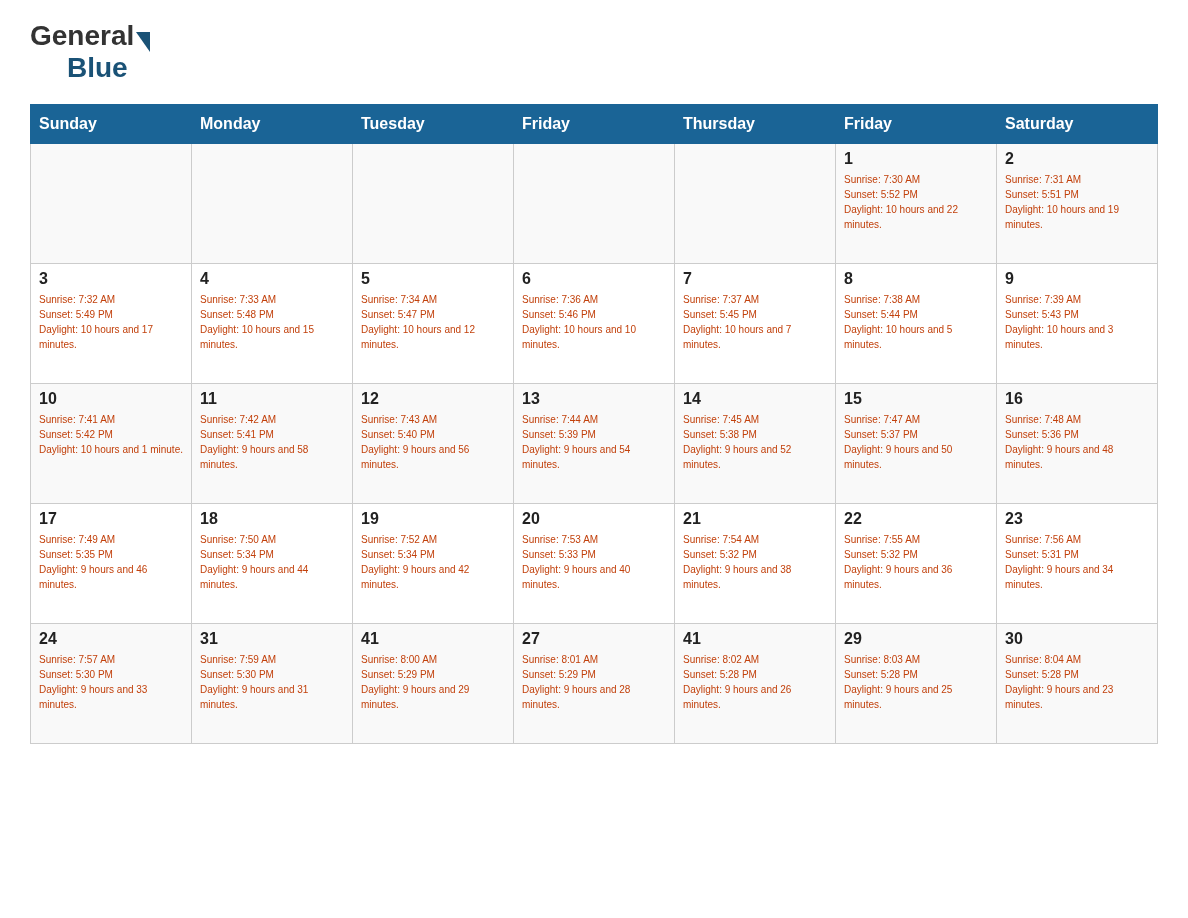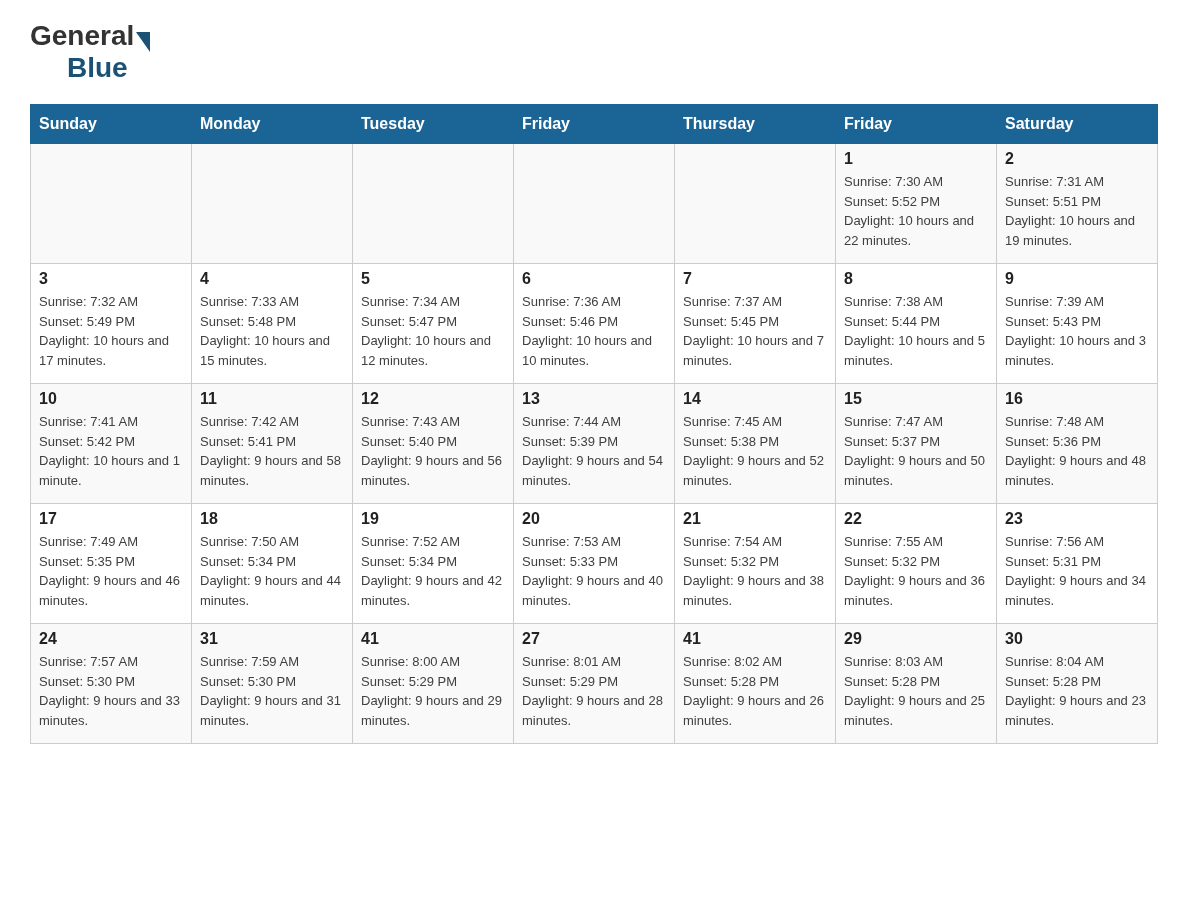--- a/index.html
+++ b/index.html
@@ -89,22 +89,22 @@
       height: 120px;
     }
     tbody tr td .day-number {
       font-size: 16px;
       font-weight: bold;
       color: #222;
       display: block;
       margin-bottom: 4px;
     }
     tbody tr td .sun-info {
-      font-size: 13px;
-      color: #404040;
+      font-size: 10px;
+      color: #c2410c;
       line-height: 1.5;
     }
     tbody tr:nth-child(odd) td {
       background-color: #f9f9f9;
     }
     tbody tr:nth-child(even) td {
       background-color: #fff;
     }
     .empty-cell {
       background-color: #f9f9f9;

